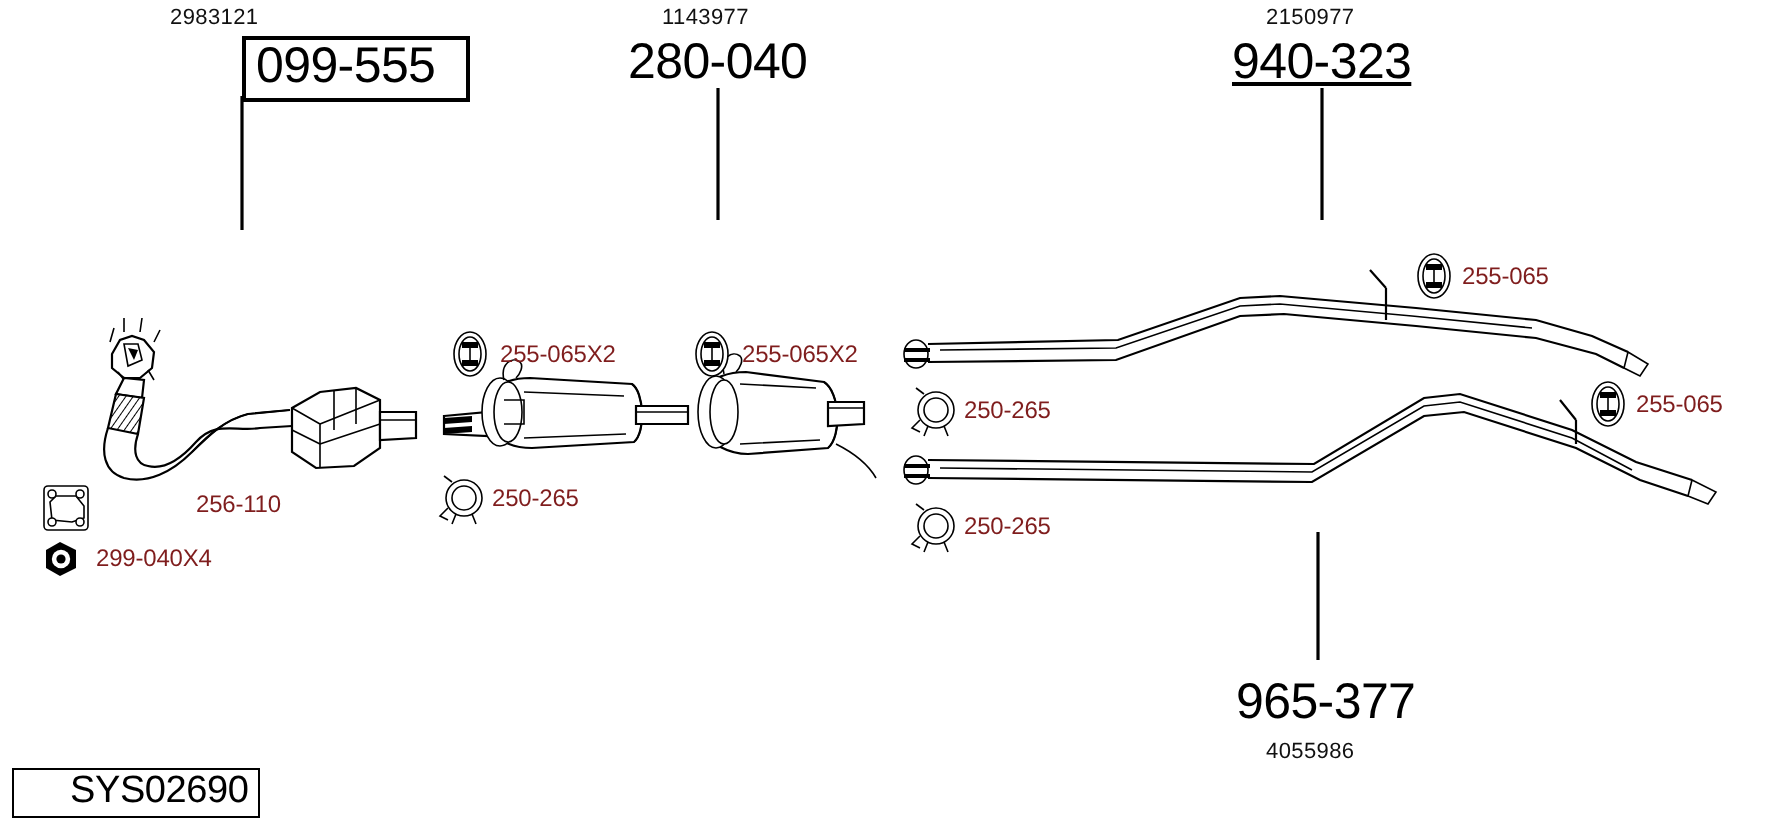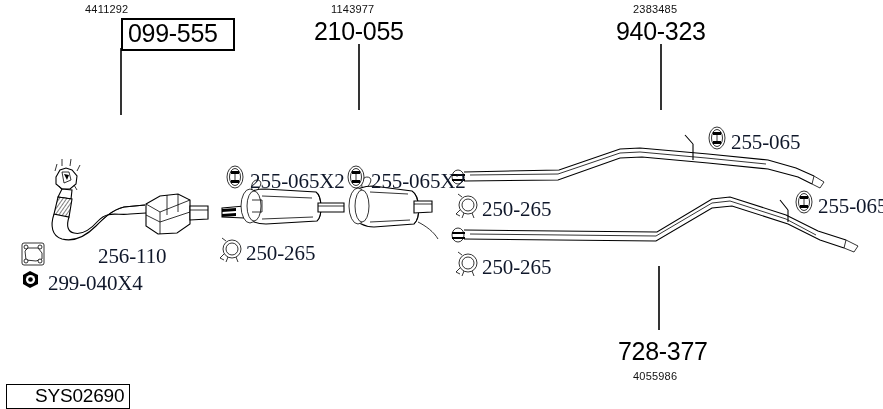--- a/index.html
+++ b/index.html
@@ -47,24 +47,23 @@
   .group-boxed {
     font-size: 25px;
     letter-spacing: -0.3px;
     color: #000000;
     border: 2px solid #000000;
     padding: 1px 15px 3px 5px;
     margin-left: 44px;
   }
   
   .part {
-    font-size: 21px;
+    font-size: 12px;
     letter-spacing: -0.1px;
-    color: #0f172a;
-    font-family: Liberation Serif, serif;
+    color: #7f1d1d;
   }
   
   .syscode {
     font-size: 19px;
     letter-spacing: -0.2px;
     color: #000000;
     border: 1px solid #000000;
     padding: 1px 5px 3px 5px;
   }
 </style>
@@ -271,30 +270,30 @@
 
     <g>
       <circle class="whtT" cx="468" cy="263" r="9"></circle>
       <circle class="whtT" cx="468" cy="263" r="6"></circle>
       <path class="lnT" d="M460 268 L456 272 L460 274 M464 271 L462 276 M472 271 L474 276"></path>
       <path class="lnT" d="M462 255 L458 252"></path>
     </g>
 
   </svg>
 
-  <div class="lbl oe" style="left:85px; top:4px;">4411292</div>
+  <div class="lbl oe" style="left:85px; top:4px;">2983121</div>
   <div class="lbl group-boxed" style="left:77px; top:18px;">099-555</div>
 
   <div class="lbl oe" style="left:331px; top:4px;text-align:center;">1143977</div>
-  <div class="lbl group" style="left:314px; top:19px;">210-055</div>
-
-  <div class="lbl oe" style="left:633px; top:4px;">2383485</div>
-  <div class="lbl group" style="left:616px; top:19px;">940-323</div>
-
-  <div class="lbl group" style="left:618px; top:339px;">728-377</div>
+  <div class="lbl group" style="left:314px; top:19px;">280-040</div>
+
+  <div class="lbl oe" style="left:633px; top:4px;">2150977</div>
+  <div class="lbl group" style="left:616px; top:19px;text-decoration:underline;">940-323</div>
+
+  <div class="lbl group" style="left:618px; top:339px;">965-377</div>
   <div class="lbl oe" style="left:633px; top:371px;">4055986</div>
 
   <div class="lbl part" style="left:52px; top:246px;margin-left:46px;">256-110</div>
 
   <div class="lbl part" style="left:48px; top:273px;">299-040X4</div>
 
   <div class="lbl part" style="left:250px; top:171px;">255-065X2</div>
 
   <div class="lbl part" style="left:371px; top:171px;">255-065X2</div>
 

